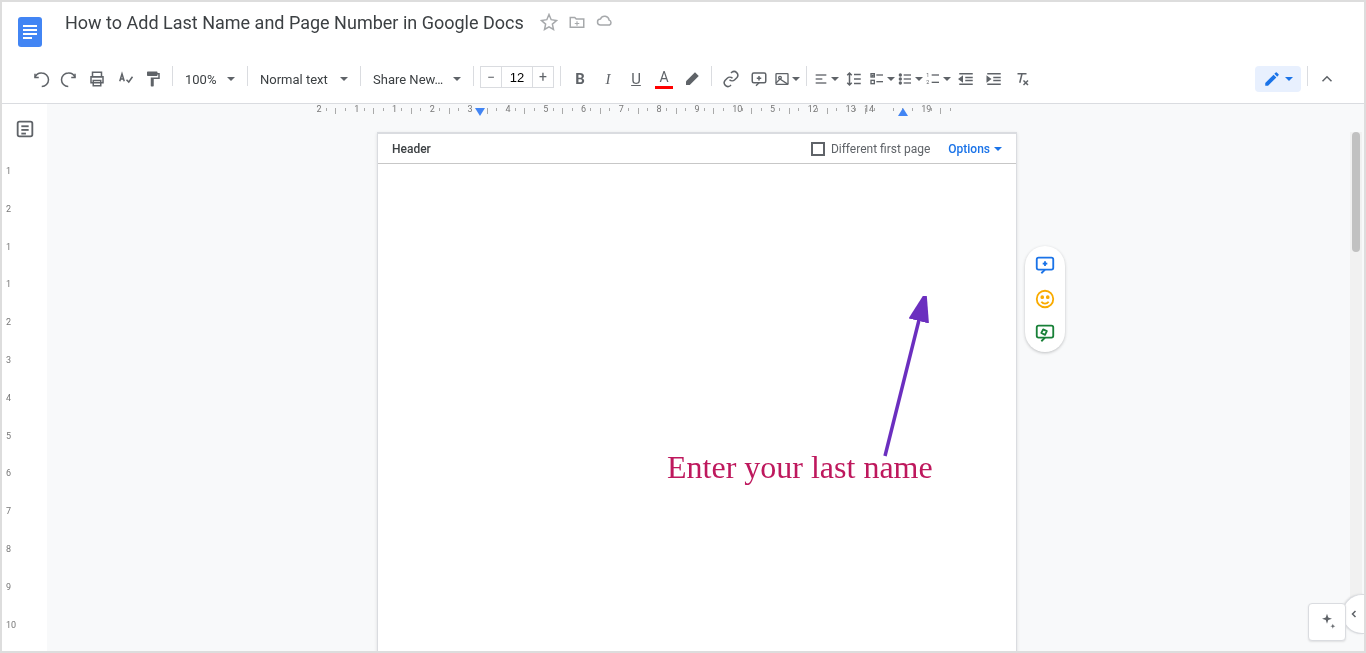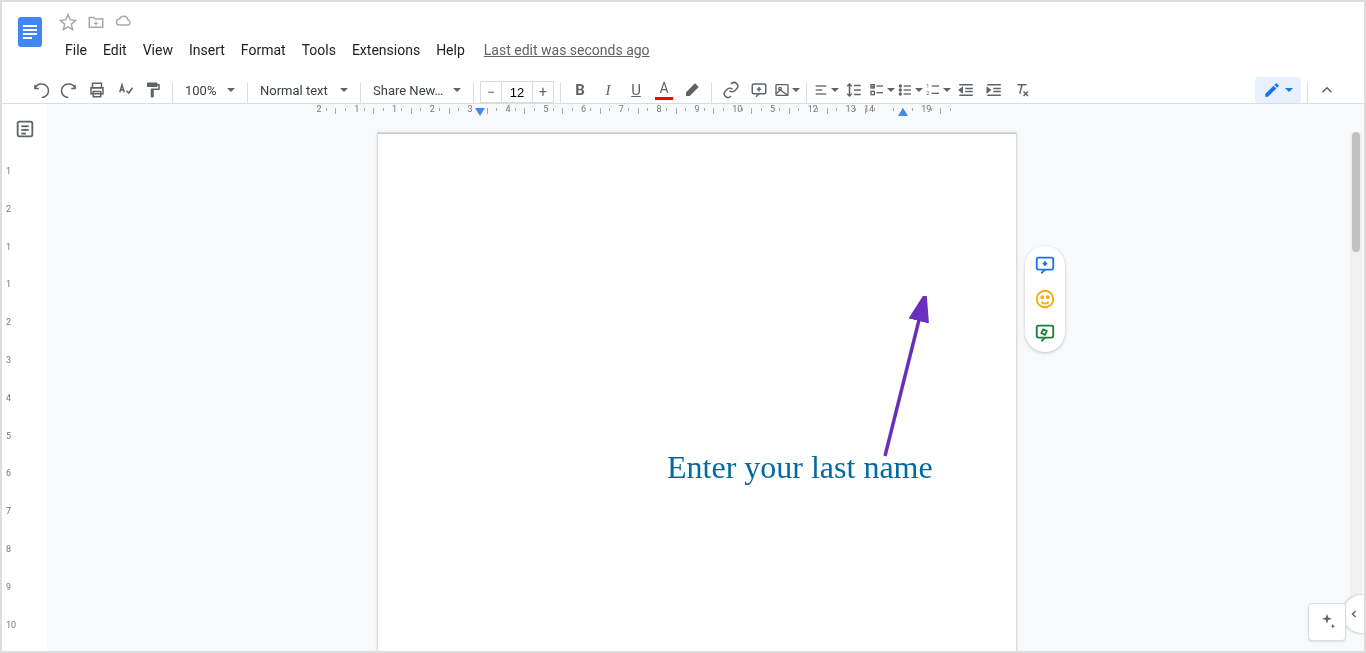--- a/index.html
+++ b/index.html
@@ -16,21 +16,21 @@
     .menu-row { display: flex; align-items: center; gap: 2px; height: 28px; margin-top: 2px; }
     .menu-item { padding: 4px 7px; font-size: 14px; color: #202124; cursor: pointer; border-radius: 4px; }
     .last-edit { color: #5f6368; font-size: 14px; text-decoration: underline; margin-left: 10px; cursor: pointer; }
     .header-right { display: flex; align-items: center; gap: 14px; padding-right: 10px; margin-top: 8px; }
     .comments-icon { width: 24px; height: 24px; display: flex; align-items: center; justify-content: center; cursor: pointer; }
     .share-btn { background: #1a73e8; color: #fff; display: flex; align-items: center; gap: 8px; padding: 9px 20px; border-radius: 4px; font-size: 14px; font-weight: 500; cursor: pointer; }
     .avatar { width: 32px; height: 32px; border-radius: 50%; overflow: hidden; background: #e0e0e0; }
     .avatar svg { width: 32px; height: 32px; }
     
     
-    .toolbar { height: 38px; border-bottom: 1px solid #dadce0; display: flex; align-items: flex-end; padding: 0 24px 0 26px; gap: 2px; }
+    .toolbar { height: 38px; border-bottom: 1px solid #dadce0; display: flex; align-items: flex-start; padding: 0 24px 0 26px; gap: 2px; }
     .tbtn { width: 26px; height: 26px; display: flex; align-items: center; justify-content: center; cursor: pointer; border-radius: 2px; color: #5f6368; }
     .tsep { width: 1px; height: 20px; background: #dadce0; margin: 0 4px; }
     .tdrop { display: flex; align-items: center; padding: 0 6px; height: 26px; cursor: pointer; font-size: 13px; color: #3c4043; gap: 6px; }
     .zoom-drop { width: 62px; justify-content: space-between; }
     .style-drop { width: 100px; justify-content: space-between; }
     .font-drop { width: 100px; justify-content: space-between; }
     .font-size-group { display: flex; align-items: center; }
     .fs-btn { width: 22px; height: 22px; border: 1px solid #dadce0; display: flex; align-items: center; justify-content: center; cursor: pointer; font-size: 14px; color: #5f6368; }
     .fs-input { width: 30px; height: 22px; border: 1px solid #dadce0; border-left: none; border-right: none; text-align: center; font-size: 13px; }
     .text-color-btn { display: flex; flex-direction: column; align-items: center; width: 26px; height: 26px; justify-content: center; cursor: pointer; }
@@ -55,21 +55,21 @@
     .header-bar-spacer { flex: 1; }
     .diff-first { display: flex; align-items: center; gap: 6px; margin-right: 18px; }
     .checkbox { width: 14px; height: 14px; border: 2px solid #5f6368; }
     .options-link { color: #1a73e8; display: flex; align-items: center; gap: 4px; font-weight: 500; }
     
     
     .float-reactions { position: absolute; left: 978px; top: 142px; width: 40px; background: #fff; border-radius: 24px; box-shadow: 0 1px 3px rgba(60,64,67,0.3); display: flex; flex-direction: column; align-items: center; padding: 8px 0; gap: 12px; }
     .react-icon { width: 22px; height: 22px; display: flex; align-items: center; justify-content: center; cursor: pointer; }
     
     
-    .annotation { position: absolute; left: 620px; top: 345px; font-family: 'Comic Sans MS', cursive; font-size: 32px; color: #0369a1; font-weight: 500; pointer-events: none; }
+    .annotation { position: absolute; left: 620px; top: 345px; font-family: 'Comic Sans MS', cursive; font-size: 32px; color: #be185d; font-weight: 500; pointer-events: none; }
     .arrow-svg { position: absolute; left: 828px; top: 192px; pointer-events: none; }
     
     
     .right-collapse { position: absolute; right: 0; top: 490px; width: 22px; height: 40px; background: #fff; border: 1px solid #dadce0; border-right: none; border-radius: 20px 0 0 20px; display: flex; align-items: center; justify-content: center; cursor: pointer; box-shadow: -1px 0 2px rgba(0,0,0,0.1); }
     .explore-btn { position: absolute; right: 18px; bottom: 10px; width: 38px; height: 38px; background: #fff; border: 1px solid #dadce0; border-radius: 4px; display: flex; align-items: center; justify-content: center; cursor: pointer; box-shadow: 0 1px 2px rgba(0,0,0,0.1); }
     .scrollbar-v { position: absolute; right: 2px; top: 28px; bottom: 50px; width: 12px; background: #f1f1f1; }
     .scrollbar-thumb { position: absolute; top: 0; left: 2px; width: 8px; height: 120px; background: #c1c1c1; border-radius: 4px; }
     
     
     .ruler-h { position: relative; height: 14px; font-size: 9px; color: #777; }
@@ -86,47 +86,37 @@
     <svg viewBox="0 0 36 36">
         <rect x="6" y="3" width="24" height="30" rx="3" fill="#4285f4"></rect>
         <rect x="11" y="11" width="14" height="2" fill="#fff"></rect>
         <rect x="11" y="15" width="14" height="2" fill="#fff"></rect>
         <rect x="11" y="19" width="14" height="2" fill="#fff"></rect>
         <rect x="11" y="23" width="9" height="2" fill="#fff"></rect>
       </svg>
   </div>
   <div class="title-area">
     <div class="title-row">
+      <span class="doc-title">How to Add Last Name and Page Number in Google Docs</span>
       <span class="title-icon">
           <svg width="18" height="18" viewBox="0 0 24 24" fill="none" stroke="#5f6368" stroke-width="2">
             <path d="M12 2l2.9 6.9L22 10l-5.5 4.8L18 22l-6-3.5L6 22l1.5-7.2L2 10l7.1-1.1z"></path>
           </svg>
         </span>
       <span class="title-icon">
           <svg width="18" height="18" viewBox="0 0 24 24" fill="none" stroke="#5f6368" stroke-width="2">
             <path d="M3 6h6l2 2h10v11H3z"></path>
             <path d="M12 11v6m-3-3h6" stroke-width="1.5"></path>
           </svg>
         </span>
       <span class="title-icon">
           <svg width="18" height="18" viewBox="0 0 24 24" fill="none" stroke="#5f6368" stroke-width="2">
             <path d="M6 16a4 4 0 010-8 6 6 0 0111.5 1.5A3.5 3.5 0 0118 16H6z"></path>
           </svg>
         </span>
-    </div>
-    <div class="menu-row">
-      <span class="menu-item">File</span>
-      <span class="menu-item">Edit</span>
-      <span class="menu-item">View</span>
-      <span class="menu-item">Insert</span>
-      <span class="menu-item">Format</span>
-      <span class="menu-item">Tools</span>
-      <span class="menu-item">Extensions</span>
-      <span class="menu-item">Help</span>
-      <span class="last-edit">Last edit was seconds ago</span>
     </div>
   </div>
 </div>
 
 <div class="toolbar">
   <div class="tbtn">
       <svg width="18" height="18" viewBox="0 0 24 24" fill="none" stroke="#5f6368" stroke-width="2">
         <path d="M9 10H4V5"></path>
         <path d="M4 10a9 9 0 019-6 9 9 0 019 9 9 9 0 01-9 9"></path>
       </svg>
@@ -409,20 +399,32 @@
               <path d="M0 0h10l-5 8z" fill="#4285f4"></path>
             </svg></div>
           <div class="ruler-indent" style="left: 806.4px;"><svg width="10" height="10">
               <path d="M0 8h10l-5-8z" fill="#4285f4"></path>
             </svg></div>
         </div>
     </div>
 
     <div class="page">
       <div class="header-section">
+        <div class="header-bar">
+          <span class="header-label">Header</span>
+          <span class="header-bar-spacer"></span>
+          <label class="diff-first">
+            <span class="checkbox"></span>
+            <span>Different first page</span>
+          </label>
+          <span class="options-link">
+            <span>Options</span>
+            <span class="caret-dropdown" style="border-top-color:#1a73e8"></span>
+          </span>
+        </div>
       </div>
     </div>
 
     <div class="float-reactions">
       <div class="react-icon">
           <svg width="22" height="22" viewBox="0 0 24 24" fill="none" stroke="#1a73e8" stroke-width="2">
             <rect x="3" y="4" width="18" height="13" rx="2"></rect>
             <path d="M8 21l4-4"></path>
             <line x1="12" y1="8" x2="12" y2="13"></line>
             <line x1="9.5" y1="10.5" x2="14.5" y2="10.5"></line>

